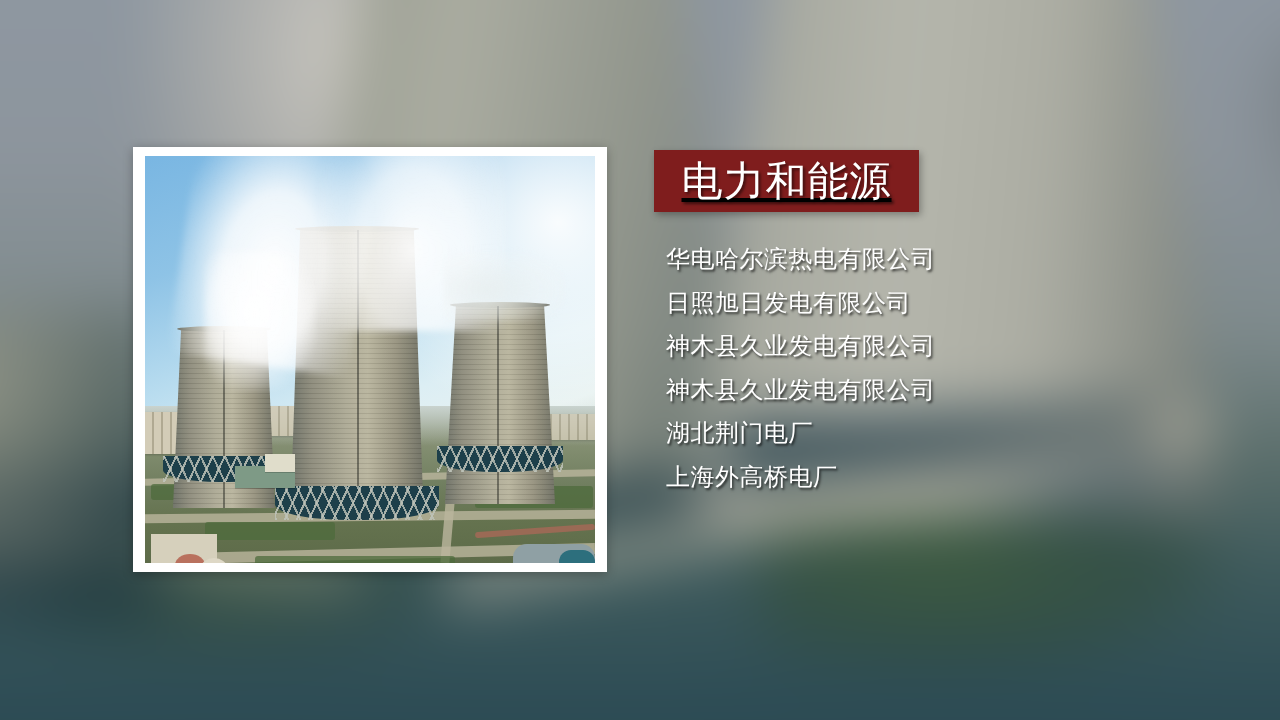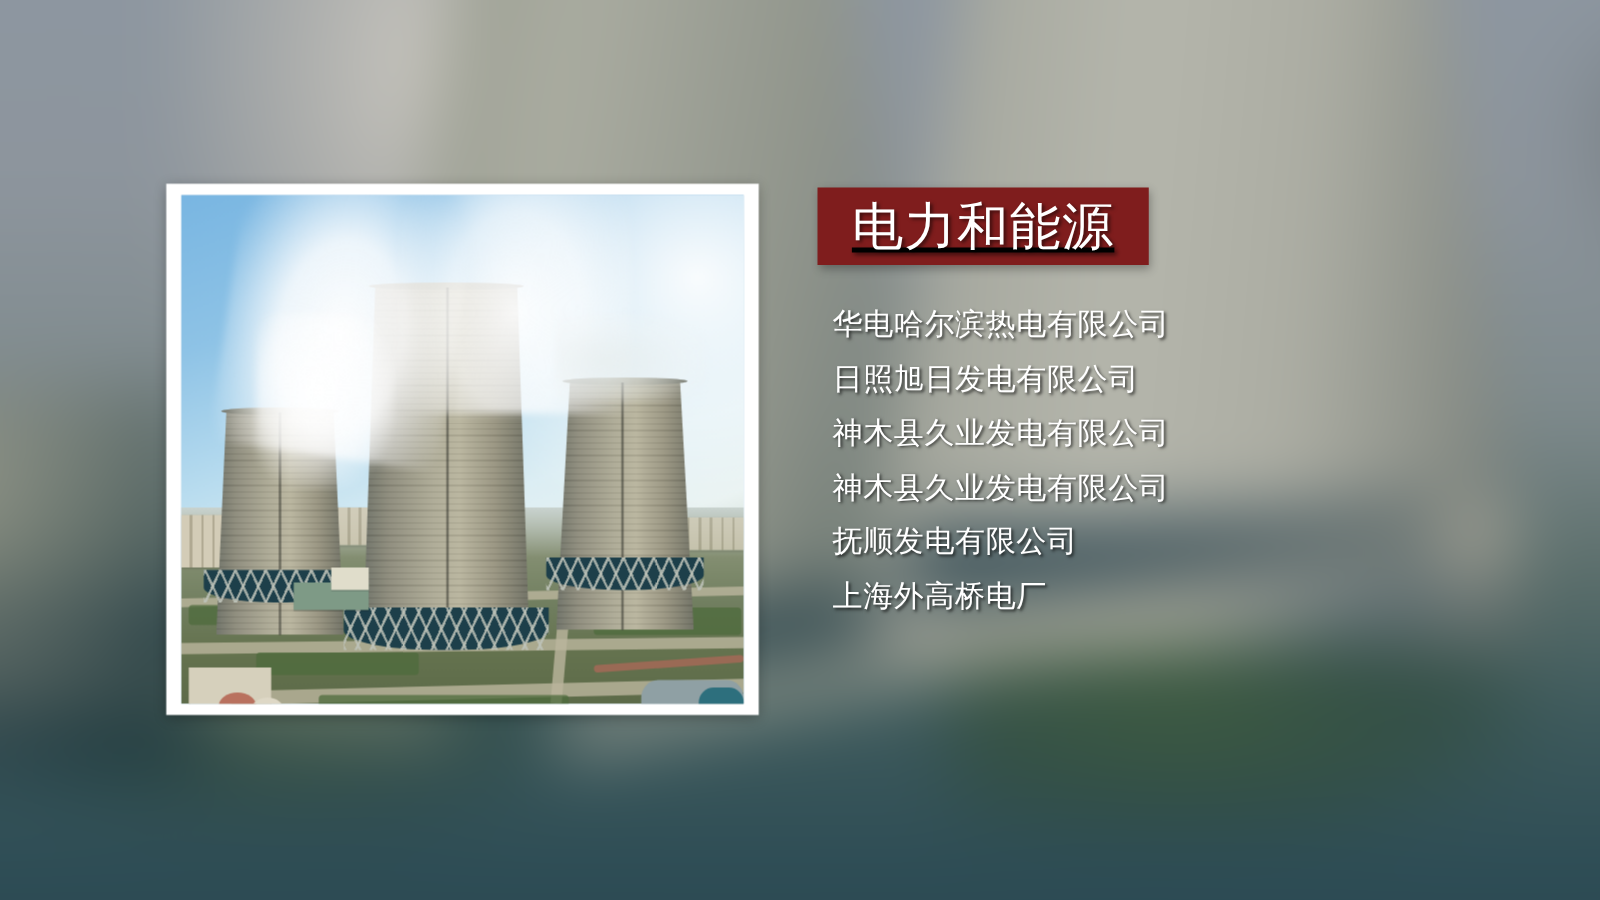--- a/index.html
+++ b/index.html
@@ -485,17 +485,17 @@
 
   <div class="title-banner">
     <span class="title-text">电力和能源</span>
   </div>
 
   <ul class="company-list">
     <li>华电哈尔滨热电有限公司</li>
     <li>日照旭日发电有限公司</li>
     <li>神木县久业发电有限公司</li>
     <li>神木县久业发电有限公司</li>
-    <li>抚顺发电有限公司</li>
+    <li>湖北荆门电厂</li>
     <li>上海外高桥电厂</li>
   </ul>
 
 </div>
 
 </body></html>

